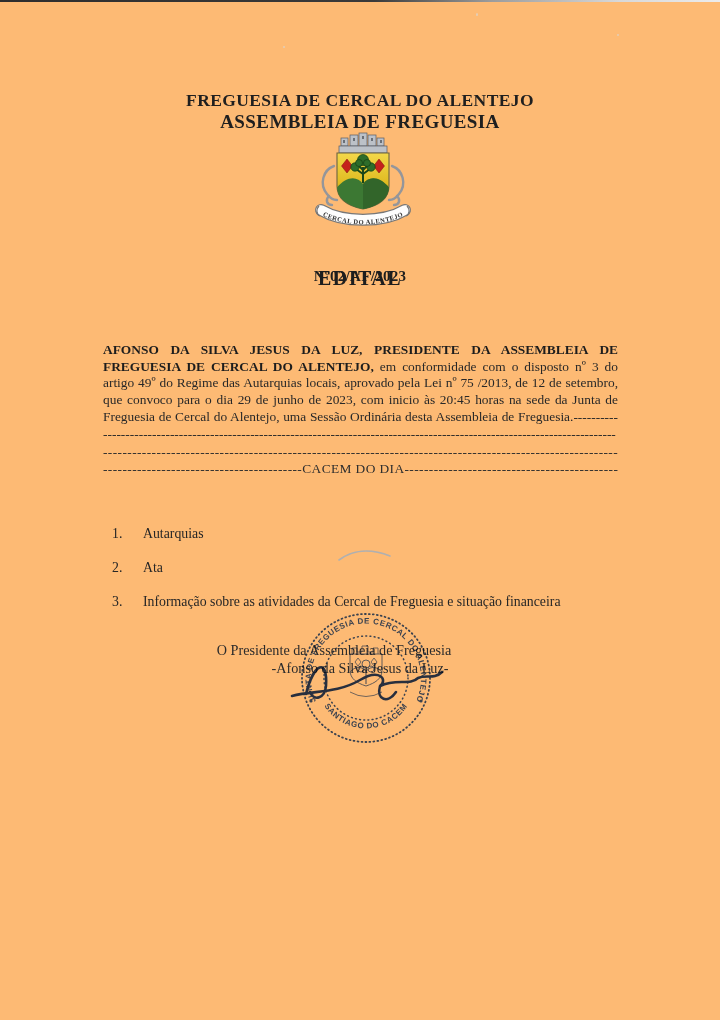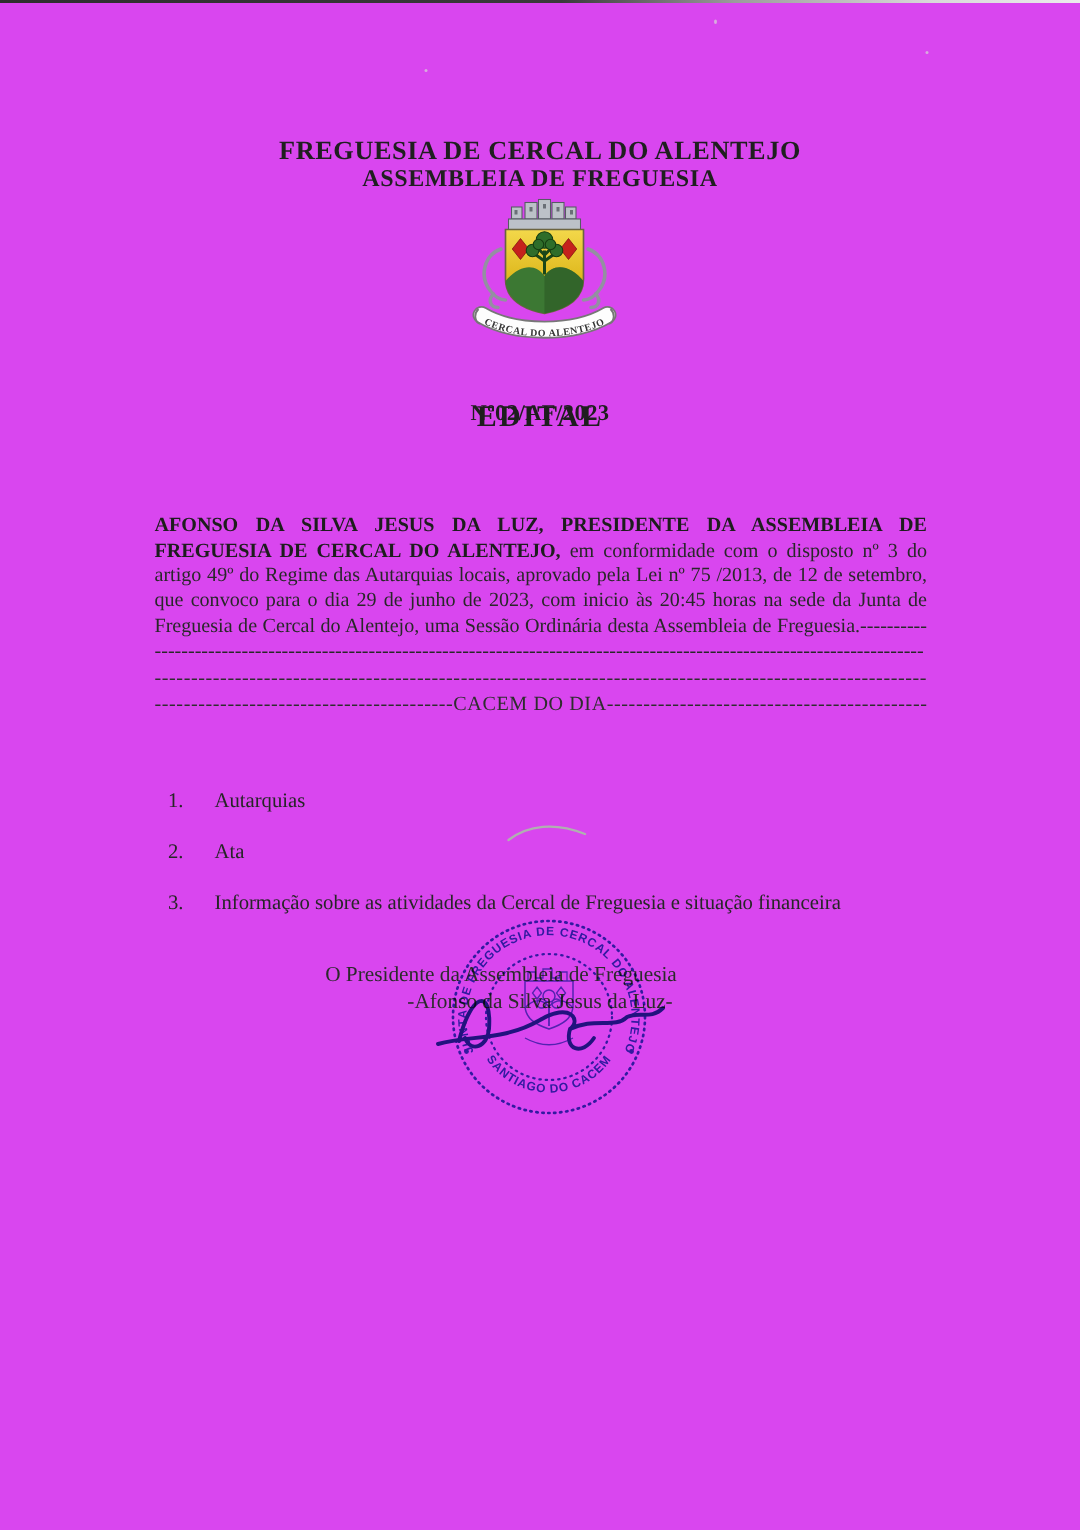--- a/index.html
+++ b/index.html
@@ -1,24 +1,24 @@
 <!DOCTYPE html>
 <html><head>
 <meta charset="utf-8">
 <style>
   html,body{margin:0;padding:0;background:#e9e9e7;}
-  .page{position:relative;width:720px;height:1020px;margin:0 auto;background:#d946ef;
+  .page{position:relative;width:720px;height:1020px;margin:0 auto;background:#fdba74;
         font-family:"Liberation Serif",serif;color:#262626;overflow:hidden;}
   .scan-top{position:absolute;top:0;left:0;width:100%;height:2px;
         background:linear-gradient(to right,#2e2e2e 0%,#3a3a3a 52%,#9b9b9b 68%,#d8d8d8 86%,#ececec 100%);}
   .speck{position:absolute;background:#d7d7d5;opacity:.7;border-radius:50%;}
   .hline1{position:absolute;top:90px;left:0;width:100%;text-align:center;
         font-weight:bold;font-size:17.5px;letter-spacing:.4px;color:#1f1f1f;}
   .hline2{position:absolute;top:111px;left:0;width:100%;text-align:center;
-        font-weight:bold;font-size:16px;letter-spacing:.4px;color:#1f1f1f;}
+        font-weight:bold;font-size:19px;letter-spacing:.4px;color:#1f1f1f;}
   .crest{position:absolute;top:126px;left:301px;}
   .edital-title{position:absolute;top:228px;left:0;width:100%;text-align:center;
         font-weight:bold;font-size:20px;letter-spacing:1.5px;color:#1e1e1e;margin-top:39px;}
   .edital-number{position:absolute;top:268px;left:0;width:100%;text-align:center;
         font-weight:bold;font-size:15px;letter-spacing:.3px;color:#1e1e1e;}
   .body-par{position:absolute;top:342px;left:103px;width:515px;font-size:13.4px;
         line-height:16.7px;text-align:justify;max-height:101px;overflow:hidden;color:#282828;}
   .body-par b{color:#1d1d1d;margin-top:36px;}
   .dash-row{position:absolute;left:103px;width:515px;font-size:13.4px;line-height:16px;
         white-space:nowrap;overflow:hidden;color:#2e2e2e;letter-spacing:.4px;}

